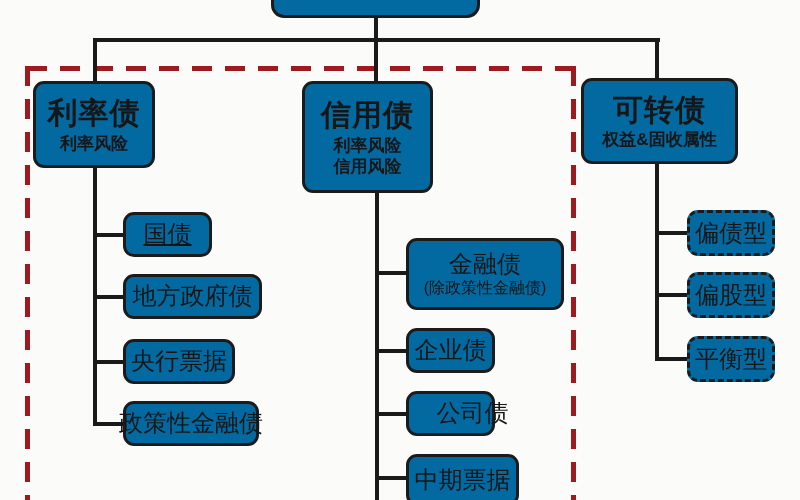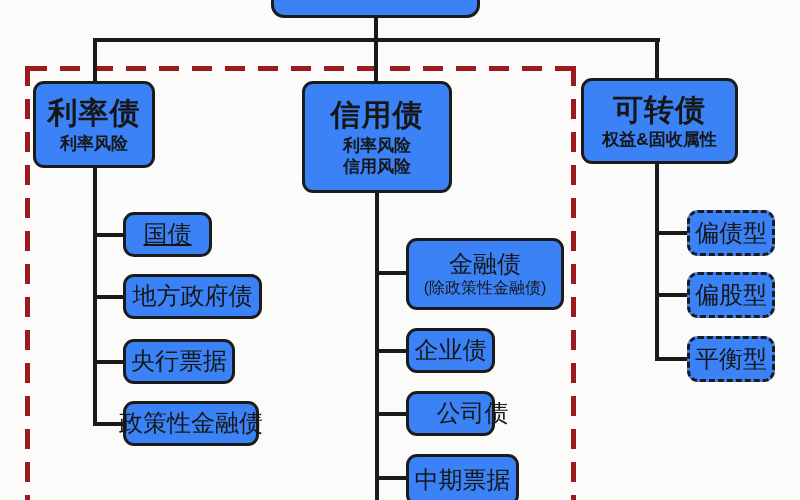--- a/index.html
+++ b/index.html
@@ -11,21 +11,21 @@
   .hline,.vline{position:absolute;background:#1a1a1a;}
   .hline{height:4px;}
   .vline{width:4px;}
   
   .red-dash-h{position:absolute;height:5px;
     background:repeating-linear-gradient(90deg,#9b1b20 0 20px,rgba(0,0,0,0) 20px 33px);}
   .red-dash-v{position:absolute;width:5px;
     background:repeating-linear-gradient(180deg,#9b1b20 0 20px,rgba(0,0,0,0) 20px 33px);}
   
   .box{
-    position:absolute;background:#3b82f6;border:3px solid #1b1b1b;border-radius:11px;
+    position:absolute;background:#0369a1;border:3px solid #1b1b1b;border-radius:11px;
     box-sizing:border-box;display:flex;flex-direction:column;
     align-items:center;justify-content:center;text-align:center;line-height:1.12;
   }
   .box.dashed{border-style:dashed;}
   .cat-title{font-size:30px;font-weight:bold;letter-spacing:1px;white-space:nowrap;}
   .cat-sub{font-size:17px;font-weight:bold;margin-top:4px;white-space:nowrap;}
   .leaf-label{font-size:24px;white-space:nowrap;}
   .leaf-sublabel{font-size:16px;white-space:nowrap;margin-top:2px;}
 </style>
 </head>
@@ -62,21 +62,21 @@
   <div class="box" style="left:123px;top:274px;width:139px;height:45px;">
     <span class="leaf-label">地方政府债</span>
   </div>
   <div class="box" style="left:123px;top:339px;width:112px;height:45px;">
     <span class="leaf-label">央行票据</span>
   </div>
   <div class="box" style="left:123px;top:401px;width:136px;height:45px;">
     <span class="leaf-label">政策性金融债</span>
   </div>
 
-  <div class="box" style="left:302px;top:81px;width:150px;height:112px;">
+  <div class="box" style="left:302px;top:81px;width:131px;height:112px;">
     <span class="cat-title">信用债</span>
     <span class="cat-sub">利率风险</span>
     <span class="cat-sub" style="margin-top:2px;">信用风险</span>
   </div>
   <div class="vline" style="left:375px;top:193px;height:307px;"></div>
   <div class="hline" style="left:375px;top:271px;width:31px;"></div>
   <div class="hline" style="left:375px;top:349px;width:31px;"></div>
   <div class="hline" style="left:375px;top:412px;width:31px;"></div>
   <div class="hline" style="left:375px;top:476px;width:31px;"></div>
 

